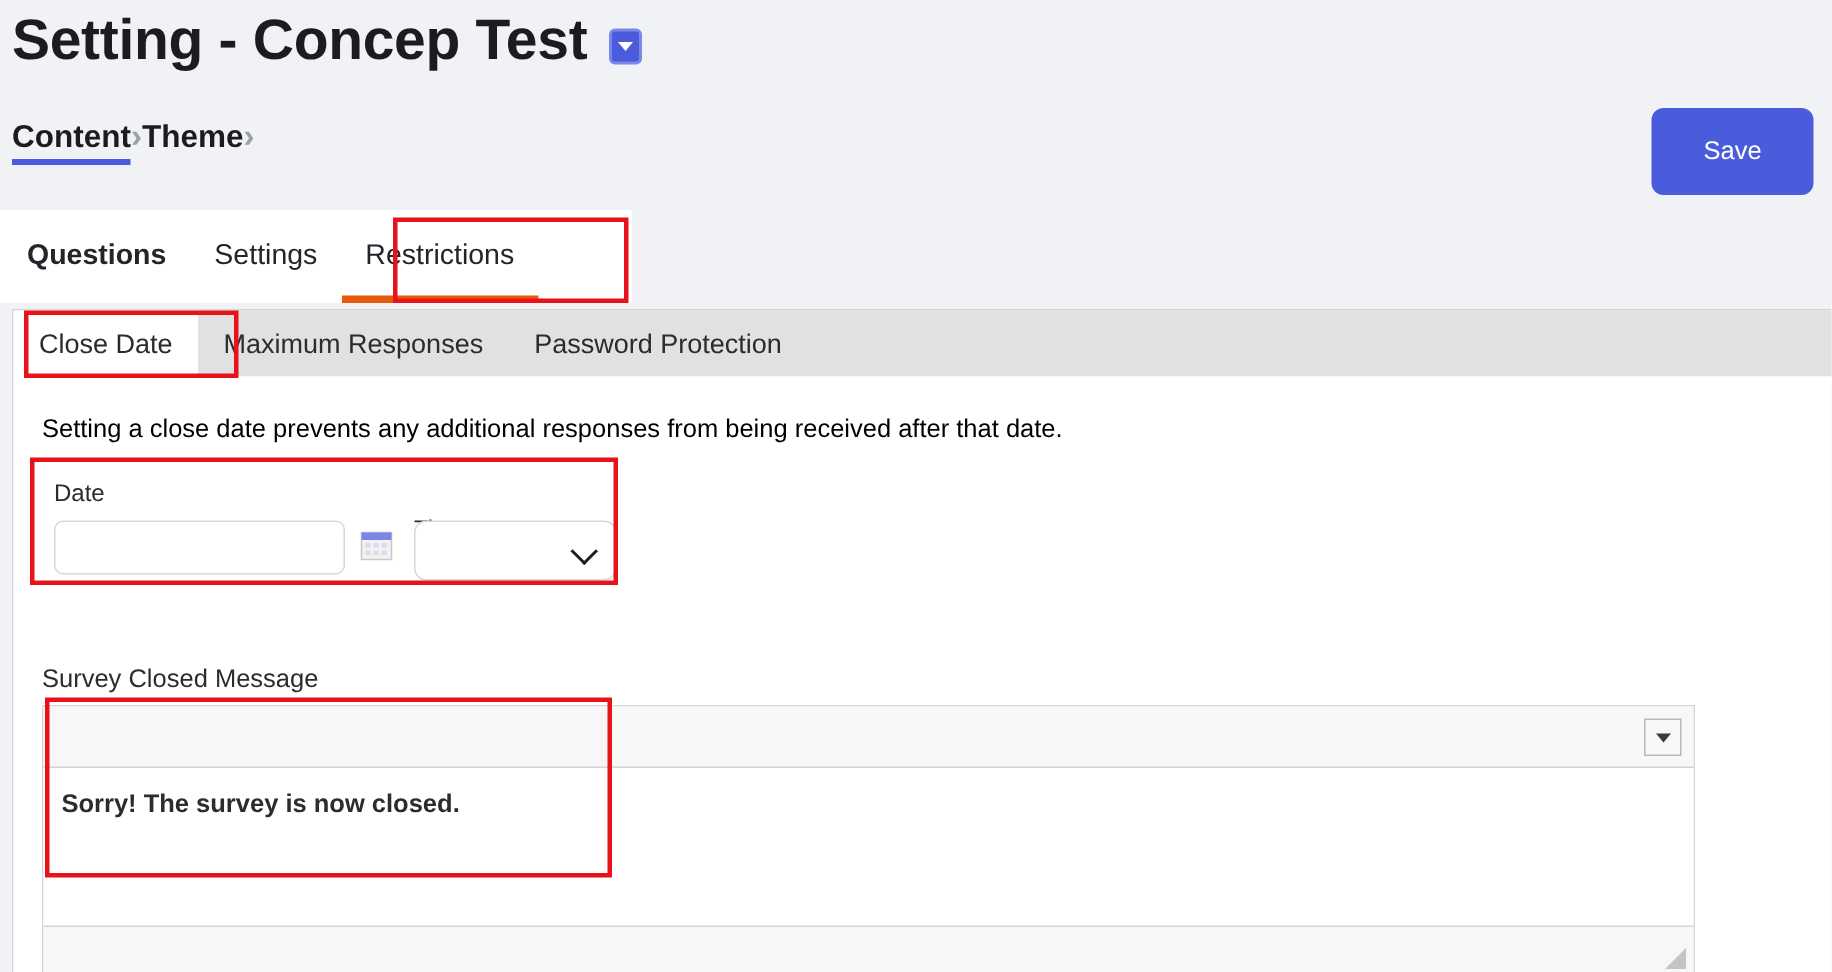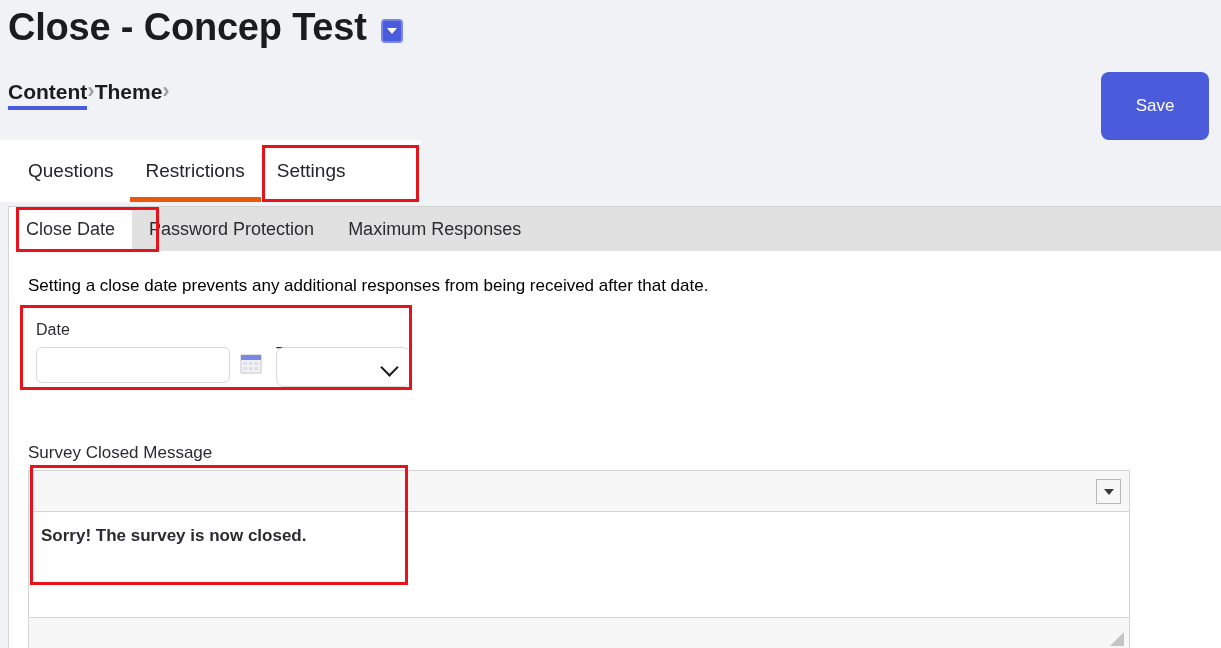--- a/index.html
+++ b/index.html
@@ -84,21 +84,21 @@
     font-size: 22px;
     color: #9aa0a8;
     font-weight: bold;
     padding-bottom: 6px;
     user-select: none;
   }
 
   .save-btn {
     position: absolute;
     right: 12px; top: 72px;
-    width: 108px; height: 68px;
+    width: 108px; height: 58px;
     background: #4a5bdc;
     color: #fff;
     border: none;
     border-radius: 8px;
     font-size: 17px;
     font-family: "Liberation Sans", sans-serif;
     cursor: pointer;
   }
 
   
@@ -113,21 +113,21 @@
   .tab {
     font-size: 19px;
     color: #23252b;
     padding: 0 16px;
     height: 62px;
     line-height: 62px;
     cursor: pointer;
     position: relative;
     white-space: nowrap;
   }
-  .tab:first-child { padding-left: 28px; }
+  .tab:first-child { padding-left: 18px; font-weight: bold; }
   .tab.active::after {
     content: "";
     position: absolute;
     left: 0; bottom: 0;
     width: 100%; height: 5px;
     background: #e8590c;
   }
 
   
   .panel {
@@ -308,48 +308,48 @@
   .anno-message      { left: 30px;  top: 465px; width: 378px; height: 120px; }
 </style>
 </head>
 <body>
 
 <div id="app">
 
   <div class="header">
 
     <div class="title-row">
-      <div class="page-title">Close - Concep Test</div>
+      <div class="page-title">Setting - Concep Test</div>
       <div class="title-dropdown">
         <span class="tri"></span>
       </div>
     </div>
 
     <div class="breadcrumb">
       <div class="crumb active">Content</div>
       <div class="crumb-sep">›</div>
       <div class="crumb">Theme</div>
       <div class="crumb-sep">›</div>
     </div>
 
     <button class="save-btn">Save</button>
   </div>
 
   <div class="tabbar">
     <div class="tab">Questions</div>
+    <div class="tab">Settings</div>
     <div class="tab active">Restrictions</div>
-    <div class="tab">Settings</div>
   </div>
 
   <div class="panel">
 
     <div class="subtabbar">
       <div class="subtab active">Close Date</div>
+      <div class="subtab">Maximum Responses</div>
       <div class="subtab">Password Protection</div>
-      <div class="subtab">Maximum Responses</div>
     </div>
 
     <div class="panel-body">
 
       <div class="desc">Setting a close date prevents any additional responses from being received after that date.</div>
 
       <div class="datetime-group">
         <div class="field-label label-date">Date</div>
         <input class="date-input" type="text" value="" style="">
 

